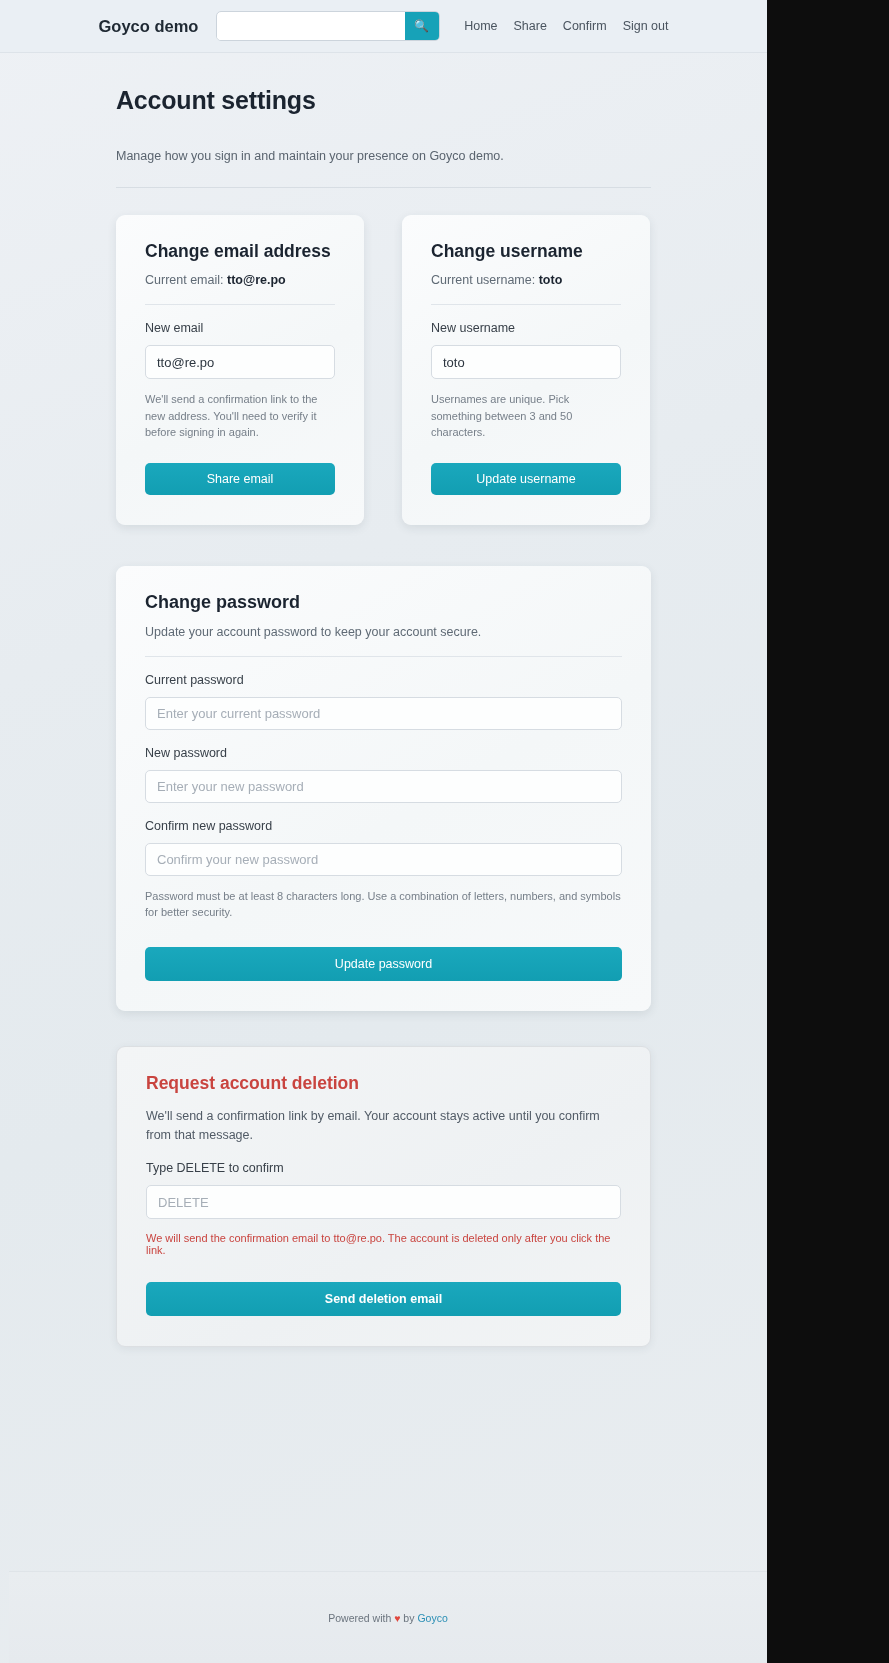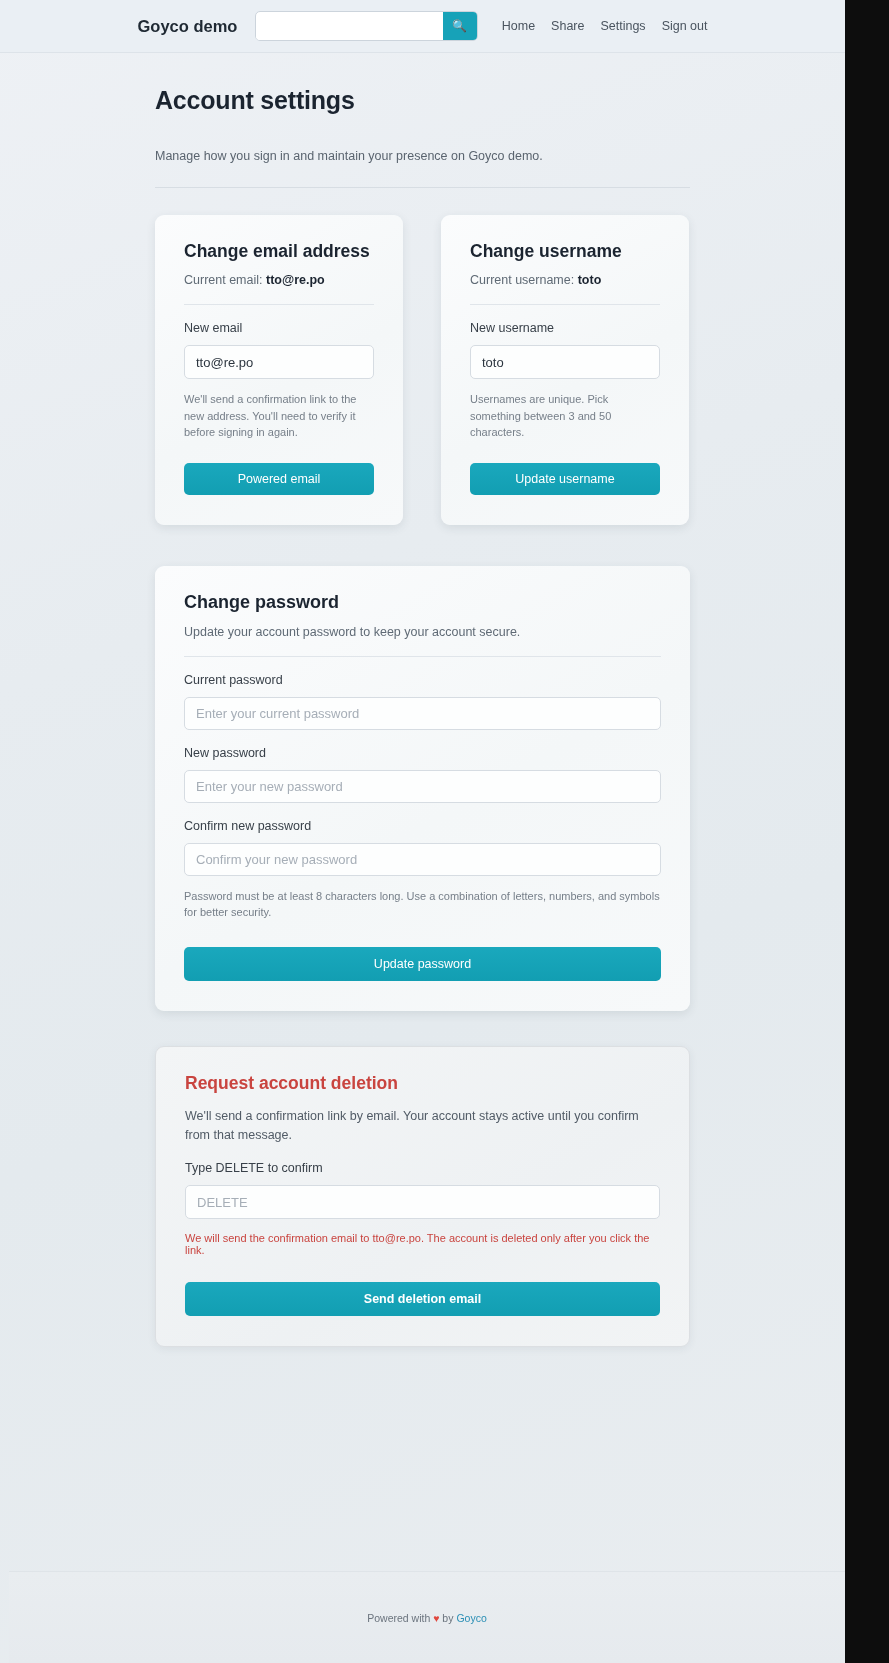--- a/index.html
+++ b/index.html
@@ -3,21 +3,21 @@
 <meta charset="utf-8">
 <style>
   * { box-sizing: border-box; margin: 0; padding: 0; }
   html, body {
     width: 889px;
     height: 1663px;
     font-family: "Liberation Sans", sans-serif;
     background: #0d0d0d;
   }
   .page {
-    width: 845px;
+    width: 767px;
     height: 1663px;
     background: linear-gradient(160deg, #eef1f5 0%, #e7ecf0 35%, #e4eaee 60%, #e9edf0 100%);
     position: relative;
     overflow: hidden;
   }
   
   .navbar {
     height: 53px;
     background: #eaeff4;
     border-bottom: 1px solid #dde3e9;
@@ -233,21 +233,21 @@
   <div class="navbar">
     <div class="nav-inner">
       <div class="brand">Goyco demo</div>
       <div class="search-wrap">
         <input class="search-input" type="text" placeholder="Search posts..." style="">
         <button class="search-btn">🔍</button>
       </div>
       <div class="nav-links">
         <a href="#">Home</a>
         <a href="#">Share</a>
-        <a href="#">Settings</a>
+        <a href="#">Confirm</a>
         <a href="#">Sign out</a>
       </div>
     </div>
   </div>
 
   <div class="content">
     <h1 class="page-title">Account settings</h1>
     <div class="page-sub">Manage how you sign in and maintain your presence on Goyco demo.</div>
     <div class="divider"></div>
 
@@ -255,21 +255,21 @@
 
       <div class="card half">
         <h2>Change email address</h2>
         <div class="card-meta">
           <span>Current email: </span><b>tto@re.po</b>
         </div>
         <div class="rule"></div>
         <div class="field-label">New email</div>
         <input class="txt" type="text" value="tto@re.po" style="">
         <div class="help">We'll send a confirmation link to the new address. You'll need to verify it before signing in again.</div>
-        <button class="btn">Powered email</button>
+        <button class="btn">Share email</button>
       </div>
 
       <div class="card half">
         <h2>Change username</h2>
         <div class="card-meta">
           <span>Current username: </span><b>toto</b>
         </div>
         <div class="rule"></div>
         <div class="field-label">New username</div>
         <input class="txt" type="text" value="toto" style="">

